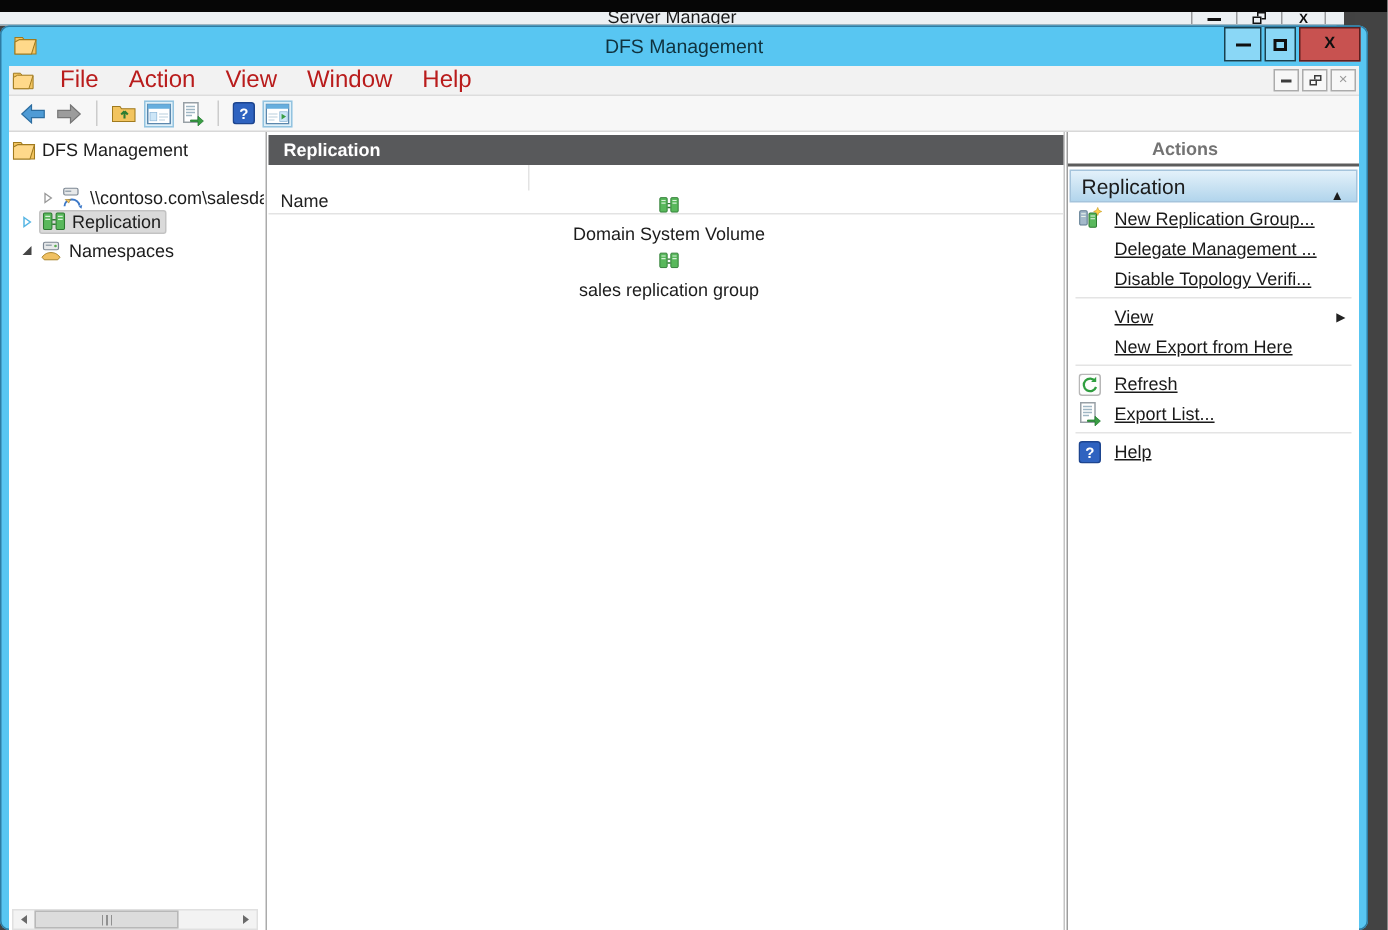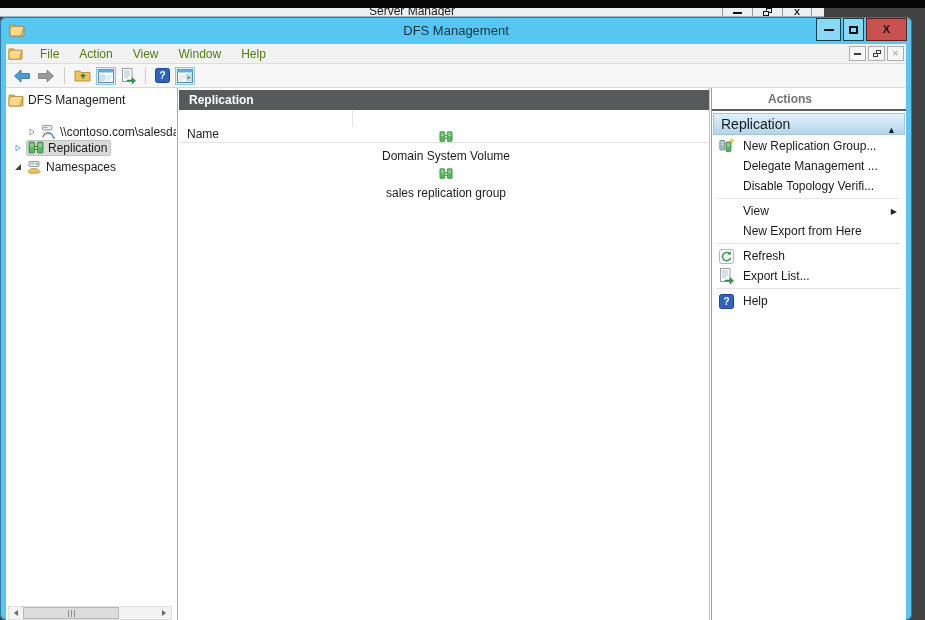--- a/index.html
+++ b/index.html
@@ -8,21 +8,21 @@
     position: relative;
     background: #424242;
     font-family: "Liberation Sans", sans-serif;
     color: #1c1c1c;
   }
   svg { display: block; }
 
   
   .top-strip { position: absolute; left: 0; top: 0; width: 925px; height: 8px; background: #060606; }
   .sm-titlebar {
-    position: absolute; left: 0; top: 8px; width: 824px; height: 9px;
+    position: absolute; left: 0; top: 8px; width: 896px; height: 9px;
     background: #ecf0f3; overflow: hidden; border-bottom: 1px solid #9fb6c2;
   }
   .sm-title { display: block; text-align: center; font-size: 12px; line-height: 14px; margin-top: -4px; color: #1b1b1b; }
   .sm-caption { position: absolute; right: 12px; top: 0; height: 9px; display: flex; }
   .sm-cap { width: 30px; border-left: 1px solid #97999c; display: flex; justify-content: center; align-items: flex-start; }
   .sm-cap:last-child { border-right: 1px solid #97999c; }
   .g-min { width: 9px; height: 2px; background: #111; margin-top: 4px; }
   .g-restore { position: relative; width: 9px; height: 8px; margin-top: 0px; }
   .g-restore i { position: absolute; width: 6px; height: 5px; border: 1px solid #111; background: #ecf0f3; }
   .g-restore i.t { right: 0; top: 0; }
@@ -47,21 +47,21 @@
   .win-title { display:block; text-align: center; font-size: 13px; line-height: 27px; color: #10323e; }
   .cap-group { position: absolute; right: 5px; top: 1px; display: flex; gap: 2px; }
   .cap { height: 23px; border: 1px solid #17404f; background: rgba(255,255,255,.30); display: flex; align-items: center; justify-content: center; }
   .cap.min { width: 25px; } .cap.max { width: 21px; } .cap.close { width: 41px; background: #c85250; border-color: #5e1f1f; }
   .cap .bar { width: 10px; height: 2px; background: #101010; }
   .cap .box { width: 9px; height: 8px; border: 2px solid #101010; }
   .cap .x { font-size: 11px; font-weight: bold; color: #101010; line-height: 11px; }
 
   .menubar { position: absolute; left: 6px; right: 6px; top: 27px; height: 20px; background: #f2f2f2; border-bottom: 1px solid #dddddd; display: flex; align-items: center; }
   .menubar .app-icon-sm { margin: 0 7px 0 2px; }
-  .menu-item { font-size: 12px; padding: 0 10px; color: #4d7c0f; }
+  .menu-item { font-size: 16px; padding: 0 10px; color: #b91c1c; }
   .mmc-caps { position: absolute; right: 2px; top: 2px; display: flex; gap: 2px; }
   .mmc-cap { width: 17px; height: 15px; border: 1px solid #ababab; background: #f7f7f7; display: flex; align-items: center; justify-content: center; }
   .mmc-cap .bar { width: 7px; height: 2px; background: #3c3c3c; }
   .mmc-restore { position: relative; width: 8px; height: 7px; }
   .mmc-restore i { position: absolute; width: 5px; height: 4px; border: 1px solid #3c3c3c; background: #f7f7f7; }
   .mmc-restore i.t { right: 0; top: 0; } .mmc-restore i.b { left: 0; bottom: 0; }
   .mmc-cap .x { font-size: 10px; line-height: 10px; color: #9a9a9a; }
 
   .toolbar { position: absolute; left: 6px; right: 6px; top: 47px; height: 24px; background: #f7f7f7; border-bottom: 1px solid #d8d8d8; display: flex; align-items: center; padding-left: 6px; gap: 4px; }
   .tb-btn { display: flex; align-items: center; justify-content: center; padding: 1px; }
@@ -103,21 +103,21 @@
 
   
   .actions-pane { position: absolute; left: 705px; top: 0; bottom: 0; right: 0; border-left: 1px solid #9d9d9d; background: #ffffff; }
   .actions-title { position: absolute; left: 8px; top: 4px; font-size: 12px; font-weight: bold; color: #737373; margin-left: 48px; }
   .actions-underline { position: absolute; left: 0; right: 0; top: 21px; height: 2px; background: #5c5c5c; }
   .section-header { position: absolute; left: 1px; right: 1px; top: 25px; height: 22px;
     background: linear-gradient(#e3f1fa, #b2d5ec); border: 1px solid #a5c4dc;
     font-size: 14px; line-height: 20px; padding-left: 7px; color: #1b1b1b; }
   .sec-arrow { position: absolute; right: 8px; top: 6px; font-size: 9px; color: #1b1b1b; }
   .action-items { position: absolute; left: 0; right: 0; top: 48px; display: flex; flex-direction: column; }
-  .arow { height: 20px; display: flex; align-items: center; padding-left: 6px; font-size: 12px; color: #1a1a1a; position: relative; }
+  .arow { height: 20px; display: flex; align-items: center; padding-left: 6px; font-size: 12px; color: #1a1a1a; position: relative; text-decoration: underline; }
   .arow .ai-ic { width: 17px; margin-right: 8px; display: flex; justify-content: center; }
   .arow .sub-arrow { position: absolute; right: 9px; font-size: 8px; color: #222; }
   .a-div { height: 1px; background: #e4e4e4; margin: 2px 5px; }
 </style>
 </head>
 <body>
 
 <div class="top-strip"></div>
 <div class="sm-dark"></div>
 <div class="sm-titlebar">

